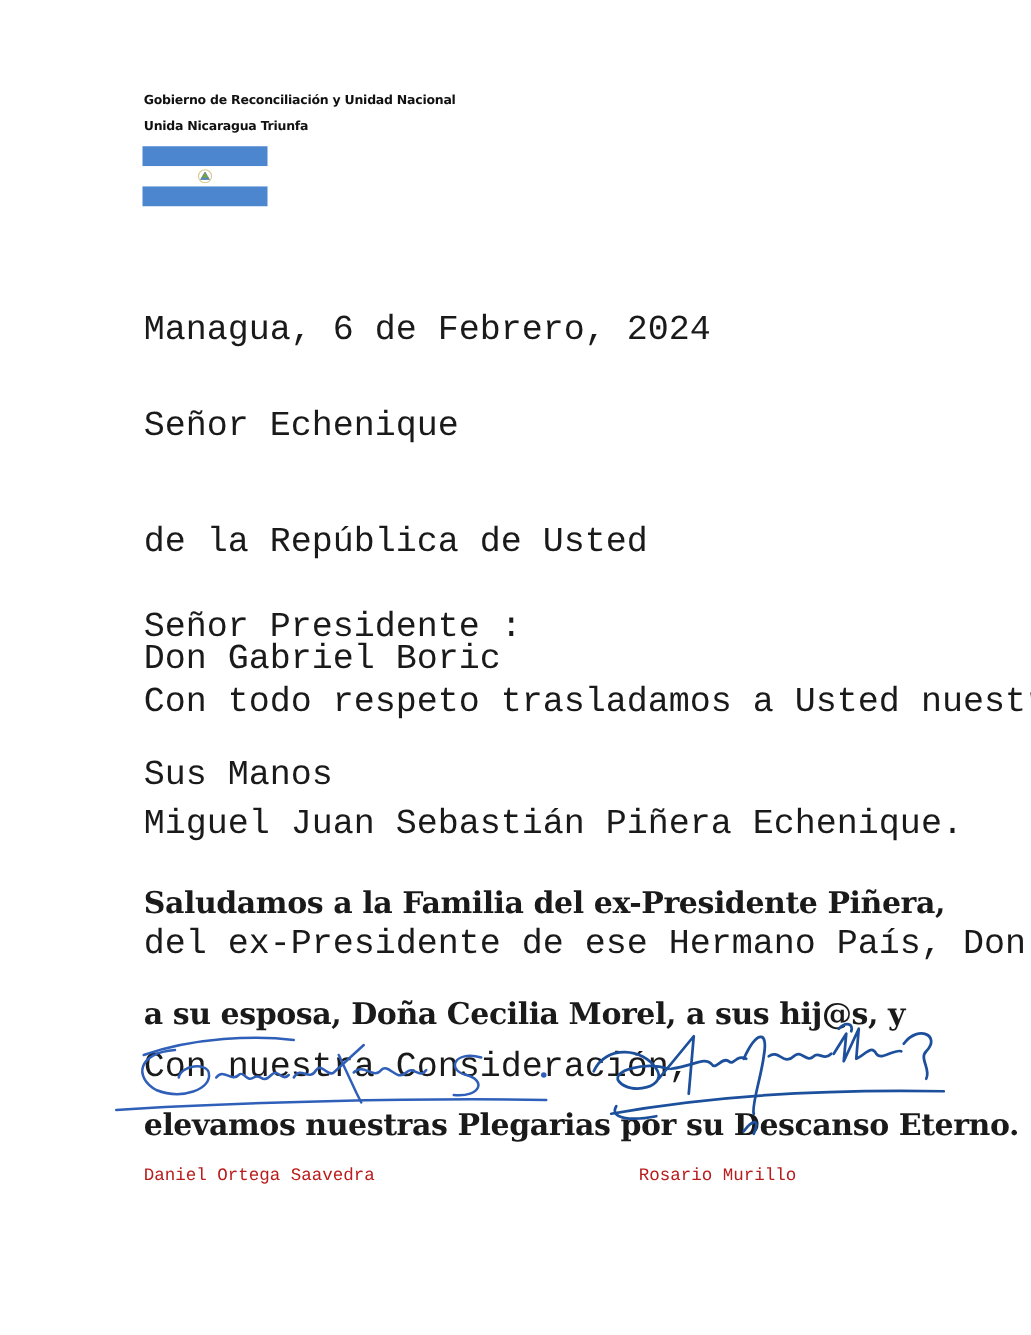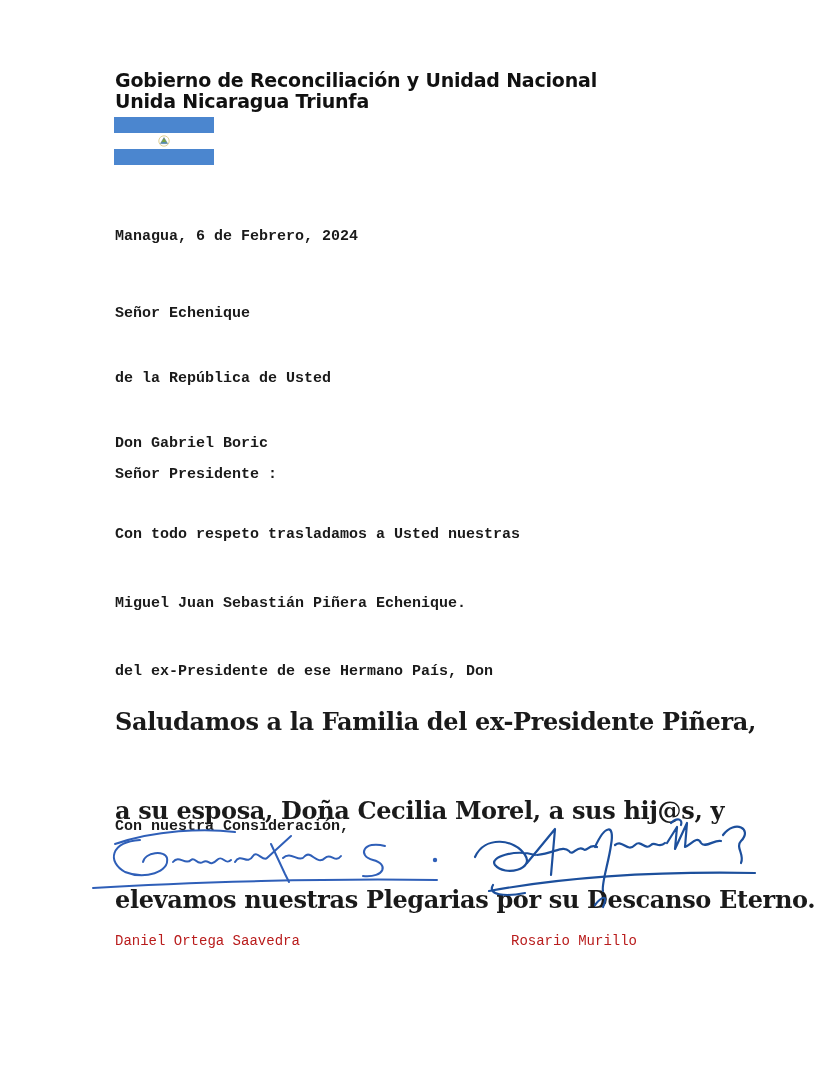--- a/index.html
+++ b/index.html
@@ -13,21 +13,21 @@
       position: relative;
       overflow: hidden;
       color: #1a1a1a;
     }
     .header {
       position: absolute;
       left: 115px;
       top: 70px;
       font-family: "DejaVu Sans", sans-serif;
       font-weight: bold;
-      font-size: 19px;
+      font-size: 10px;
       line-height: 21px;
       color: #111;
       letter-spacing: -0.2px;
     }
     .flag {
       position: absolute;
       left: 114px;
       top: 117px;
       width: 100px;
       height: 48px;
@@ -42,22 +42,22 @@
       position: absolute;
       left: 50%;
       top: 50%;
       width: 12px;
       height: 12px;
       margin-left: -6px;
       margin-top: -6px;
     }
     .mono {
       font-family: "Liberation Mono", monospace;
-      font-weight: bold;
-      font-size: 15px;
+      font-weight: normal;
+      font-size: 28px;
       color: #1a1a1a;
       white-space: pre;
       position: absolute;
       left: 115px;
     }
     .line { display: block; height: 31px; line-height: 31px; }
     .para .line { height: 34.5px; line-height: 34.5px; }
     .serif-para {
       font-family: "DejaVu Serif", serif;
       font-weight: bold;
@@ -103,20 +103,21 @@
 </div>
 
 <div class="mono" style="top:187px;">
   <span class="line">Managua, 6 de Febrero, 2024</span>
 </div>
 
 <div class="mono" style="top:264px;">
   <span class="line">Señor Echenique</span>
   <span class="line">de la República de Usted</span>
   <span class="line">Don Gabriel Boric</span>
+  <span class="line">Sus Manos</span>
 </div>
 
 <div class="mono" style="top:425px;">
   <span class="line">Señor Presidente :</span>
 </div>
 
 <div class="mono para" style="top:484px;">
   <span class="line">Con todo respeto trasladamos a Usted nuestras</span>
   <span class="line">Miguel Juan Sebastián Piñera Echenique.</span>
   <span class="line">del ex-Presidente de ese Hermano País, Don</span>

